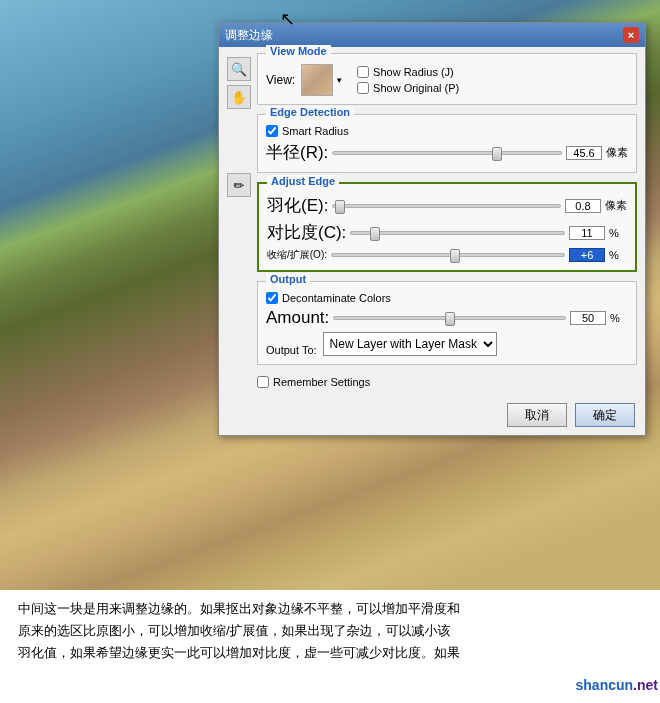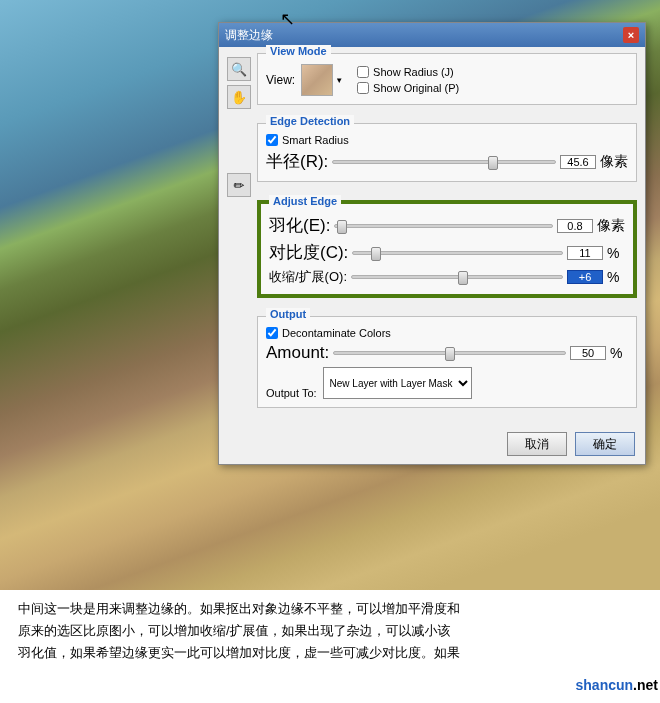--- a/index.html
+++ b/index.html
@@ -110,21 +110,21 @@
       justify-content: center;
       cursor: pointer;
       font-size: 13px;
     }
 
     
     .right-content {
       flex: 1;
       display: flex;
       flex-direction: column;
-      gap: 18px;
+      gap: 9px;
     }
 
     
     .section {
       border: 1px solid #c0c0c0;
       background: #f8f8f8;
       padding: 4px 8px 8px 8px;
       position: relative;
     }
     .section-label {
@@ -133,21 +133,21 @@
       left: 8px;
       background: #f8f8f8;
       padding: 0 4px;
       font-size: 11px;
       color: #2060c0;
       font-weight: bold;
     }
 
     
     .section-adjust {
-      border: 4px solid #4d7c0f;
+      border: 2px solid #4d7c0f;
     }
 
     
     .view-mode-row {
       display: flex;
       align-items: center;
       gap: 6px;
       margin-top: 4px;
     }
     .view-label {
@@ -228,44 +228,44 @@
       height: 14px;
       border: 1px solid #888;
       background: white;
       text-align: center;
       font-size: 11px;
       display: flex;
       align-items: center;
       justify-content: center;
     }
     .slider-unit {
-      font-size: 14px;
+      font-size: 11px;
       min-width: 18px;
     }
 
     
     .slider-value-blue {
       background: #2060c8;
       color: white;
       border: 1px solid #1040a0;
     }
 
     
     .output-row {
       display: flex;
       align-items: flex-end;
       gap: 6px;
       margin-top: 4px;
     }
     .output-select {
       border: 1px solid #888;
       background: white;
-      font-size: 10px;
+      font-size: 12px;
       padding: 1px 2px;
-      height: 32px;
+      height: 24px;
     }
 
     
     .remember-row {
       display: flex;
       align-items: center;
       gap: 4px;
       font-size: 11px;
       margin-top: 2px;
     }
@@ -312,21 +312,21 @@
 </head>
 <body>
 
 <div class="bg-photo"></div>
 
 <div class="bottom-text">
   <div>中间这一块是用来调整边缘的。如果抠出对象边缘不平整，可以增加平滑度和</div>
   <div>原来的选区比原图小，可以增加收缩/扩展值，如果出现了杂边，可以减小该</div>
   <div>羽化值，如果希望边缘更实一此可以增加对比度，虚一些可减少对比度。如果</div>
   <div class="watermark">
-    <span>shancun</span><span style="color:#000000;">.net</span>
+    <span>shancun</span><span style="color:#4c1d95;">.net</span>
   </div>
 </div>
 
 <div class="dialog">
 
   <div class="title-bar">
     <span>调整边缘</span>
     <div class="title-bar-close">×</div>
   </div>
 
@@ -396,21 +396,21 @@
           <div class="slider-row">
             <span class="slider-label">对比度(C):</span>
             <div class="slider-track">
               <div class="slider-thumb" style="left:11%;"></div>
             </div>
             <div class="slider-value">11</div>
             <span class="slider-unit">%</span>
           </div>
 
           <div class="slider-row">
-            <span class="slider-label" style="font-size:13px;">收缩/扩展(O):</span>
+            <span class="slider-label" style="font-size:10px;">收缩/扩展(O):</span>
             <div class="slider-track">
               <div class="slider-thumb" style="left:53%;"></div>
             </div>
             <div class="slider-value slider-value-blue">+6</div>
             <span class="slider-unit">%</span>
           </div>
         </div>
       </div>
 
       <div class="section">
@@ -434,20 +434,24 @@
               <option>New Layer with Layer Mask</option>
               <option>Selection</option>
               <option>Layer Mask</option>
               <option>New Layer</option>
               <option>New Document</option>
             </select>
           </div>
         </div>
       </div>
 
+      <div class="remember-row">
+        <input type="checkbox" style="">
+        <span>Remember Settings</span>
+      </div>
 
       <div class="buttons-row">
         <button class="btn">取消</button>
         <button class="btn btn-confirm">确定</button>
       </div>
     </div>
   </div>
 </div>
 
 <div class="cursor-arrow">↖</div>

